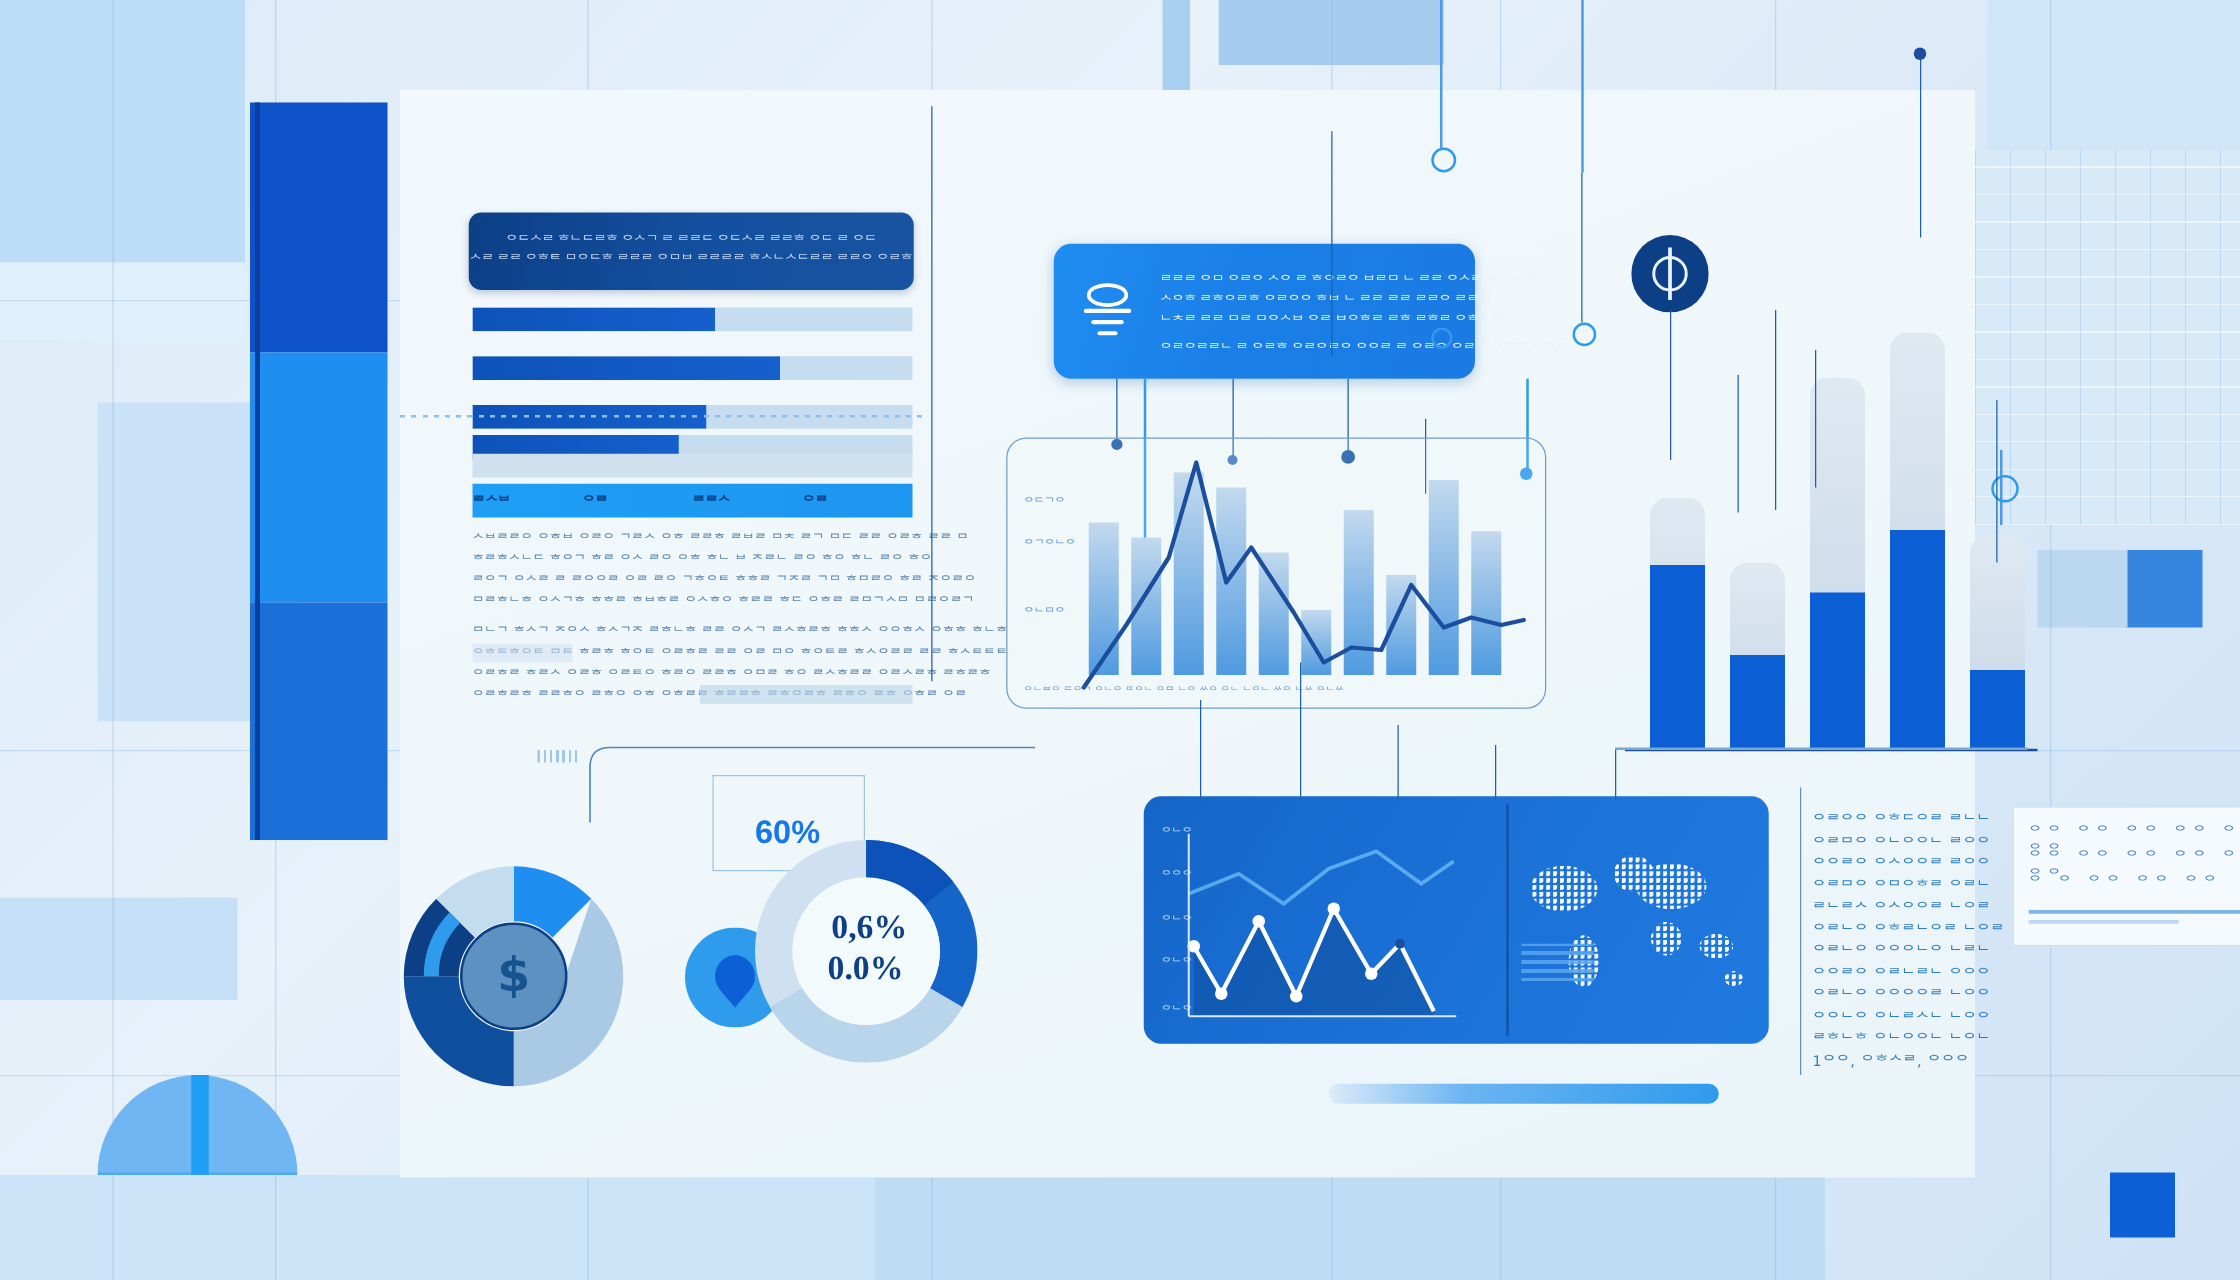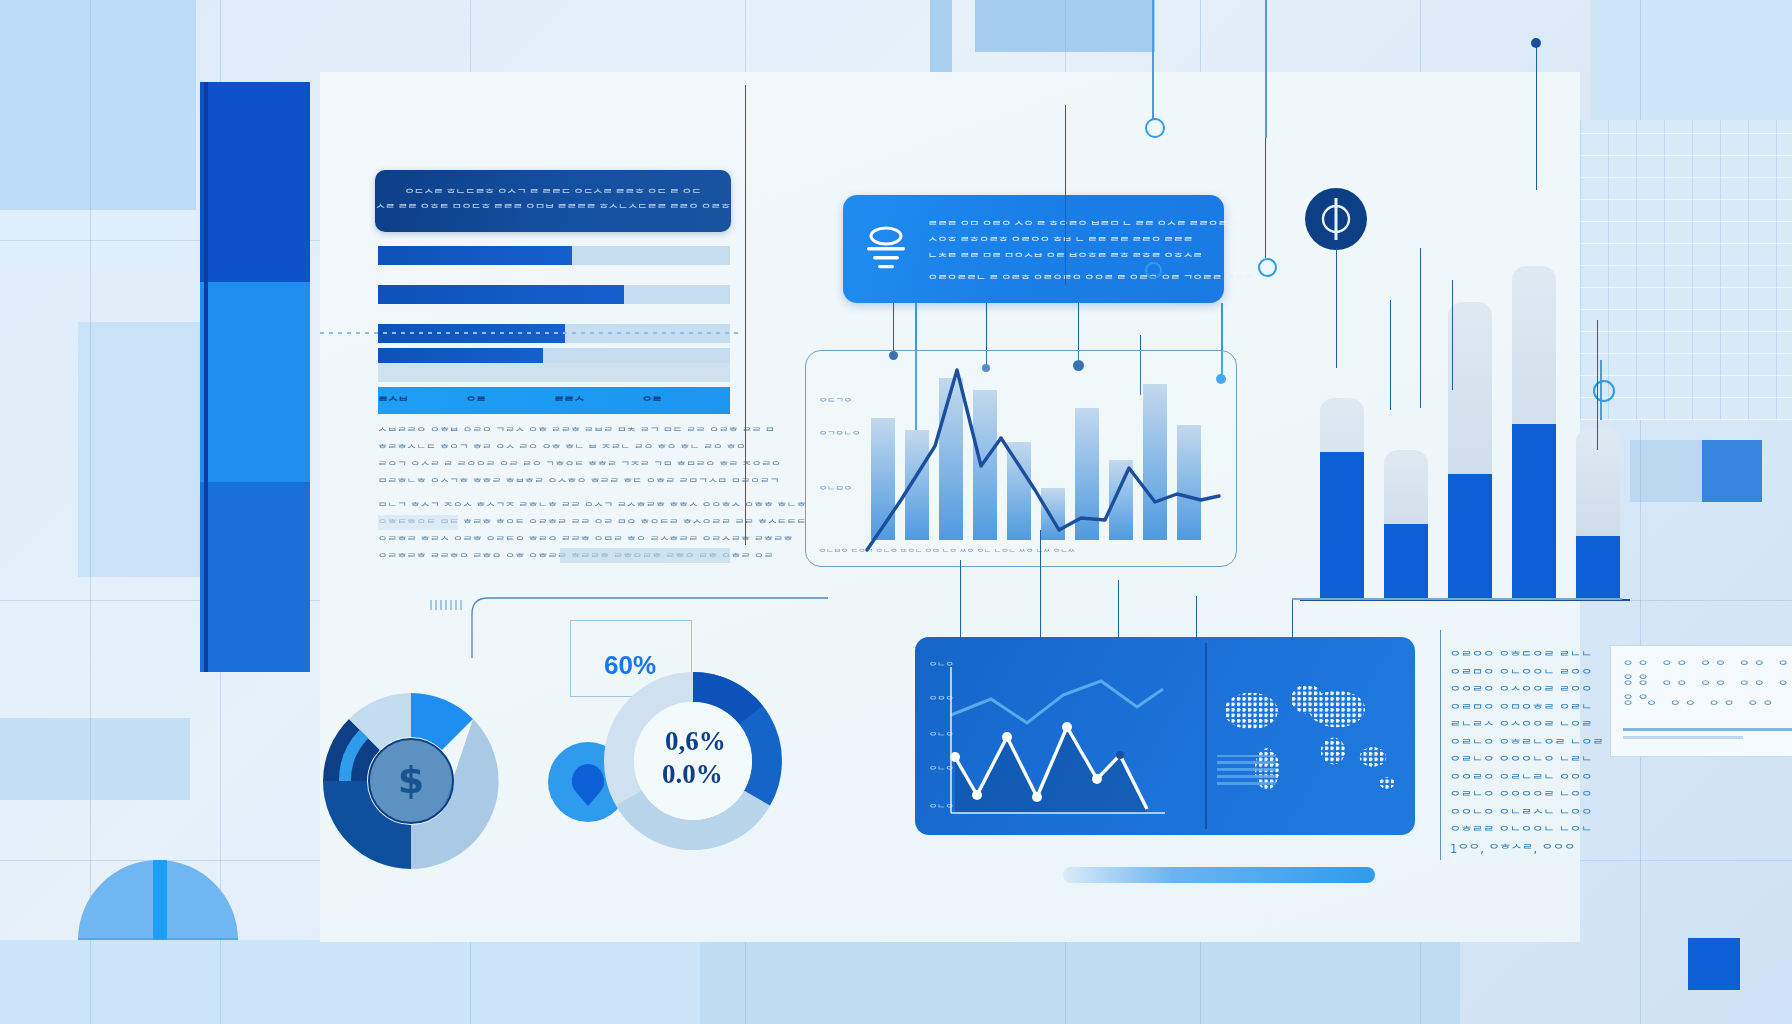--- a/index.html
+++ b/index.html
@@ -34,21 +34,21 @@
   #thead{position:absolute;left:378px;top:387px;width:352px;height:27px;
      background:linear-gradient(90deg,#1e9ef5,#1d96f0);display:flex;align-items:center;}
   #thead span{flex:1;text-align:left;color:#0a3f85;font-size:11px;font-weight:bold;filter:blur(.3px);}
   
   .prow{position:absolute;color:#3f6f9e;font-size:10px;line-height:13px;white-space:nowrap;
      filter:blur(.35px);opacity:.85;}
   
   #combo{position:absolute;left:805px;top:350px;width:430px;height:215px;
      border:1.5px solid #6f9fc9;border-radius:16px;background:rgba(255,255,255,.12);}
   
-  #callout{position:absolute;left:843px;top:195px;width:381px;height:108px;
+  #callout{position:absolute;left:843px;top:195px;width:337px;height:108px;
      background:linear-gradient(105deg,#1f8cf0 0%,#1a7fe8 45%,#1b7ae3 100%);
      border-radius:14px;box-shadow:0 3px 10px rgba(25,95,180,.28);}
   #callout .ln{color:#e7f2ff;font-size:10.5px;line-height:16px;white-space:nowrap;filter:blur(.35px);}
   
   #darkcard{position:absolute;left:915px;top:637px;width:500px;height:198px;
      background:linear-gradient(120deg,#1565c8 0%,#1a6fd4 40%,#1f7ae0 100%);
      border-radius:14px;overflow:hidden;}
   
   .drow{color:#2f7fbe;font-size:11.5px;line-height:17.5px;white-space:nowrap;
      filter:blur(.35px);letter-spacing:.6px;}
@@ -375,21 +375,21 @@
     <div class="drow glyph">ᄋᄅᄋᄋ ᄋᄒᄃᄋᄅ ᄅᄂᄂ</div>
     <div class="drow glyph">ᄋᄅᄆᄋ ᄋᄂᄋᄋᄂ ᄅᄋᄋ</div>
     <div class="drow glyph">ᄋᄋᄅᄋ ᄋᄉᄋᄋᄅ ᄅᄋᄋ</div>
     <div class="drow glyph">ᄋᄅᄆᄋ ᄋᄆᄋᄒᄅ ᄋᄅᄂ</div>
     <div class="drow glyph">ᄅᄂᄅᄉ ᄋᄉᄋᄋᄅ ᄂᄋᄅ</div>
     <div class="drow glyph">ᄋᄅᄂᄋ ᄋᄒᄅᄂᄋᄅ ᄂᄋᄅ</div>
     <div class="drow glyph">ᄋᄅᄂᄋ ᄋᄋᄋᄂᄋ ᄂᄅᄂ</div>
     <div class="drow glyph">ᄋᄋᄅᄋ ᄋᄅᄂᄅᄂ ᄋᄋᄋ</div>
     <div class="drow glyph">ᄋᄅᄂᄋ ᄋᄋᄋᄋᄅ ᄂᄋᄋ</div>
     <div class="drow glyph">ᄋᄋᄂᄋ ᄋᄂᄅᄉᄂ ᄂᄋᄋ</div>
-    <div class="drow glyph">ᄋᄒᄅᄅ ᄋᄂᄋᄋᄂ ᄂᄋᄂ</div>
+    <div class="drow glyph">ᄅᄒᄂᄒ ᄋᄂᄋᄋᄂ ᄂᄋᄂ</div>
     <div class="drow glyph">1ᄋᄋ, ᄋᄒᄉᄅ, ᄋᄋᄋ</div>
   </div>
   <div class="abs" style="left:1440px;top:630px;width:1.4px;height:230px;background:#5d94c4;"></div>
 
   <div id="rtable">
     <div class="glyph" style="position:absolute;left:12px;top:12px;color:#4f86bd;font-size:11px;letter-spacing:5px;filter:blur(.35px);">ᄋᄋ  ᄋᄋ  ᄋᄋ  ᄋᄋ  ᄋᄋ  ᄋᄋ</div>
     <div class="glyph" style="position:absolute;left:12px;top:32px;color:#4f86bd;font-size:11px;letter-spacing:5px;filter:blur(.35px);">ᄋᄋ  ᄋᄋ  ᄋᄋ  ᄋᄋ  ᄋᄋ  ᄋᄋ</div>
     <div class="glyph" style="position:absolute;left:12px;top:52px;color:#4f86bd;font-size:11px;letter-spacing:5px;filter:blur(.35px);">ᄋ  ᄋ  ᄋᄋ  ᄋᄋ  ᄋᄋ</div>
     <div style="position:absolute;left:12px;top:82px;width:170px;height:3px;background:#7fb5e4;"></div>
     <div style="position:absolute;left:12px;top:90px;width:120px;height:3px;background:#bcd8f1;"></div>

